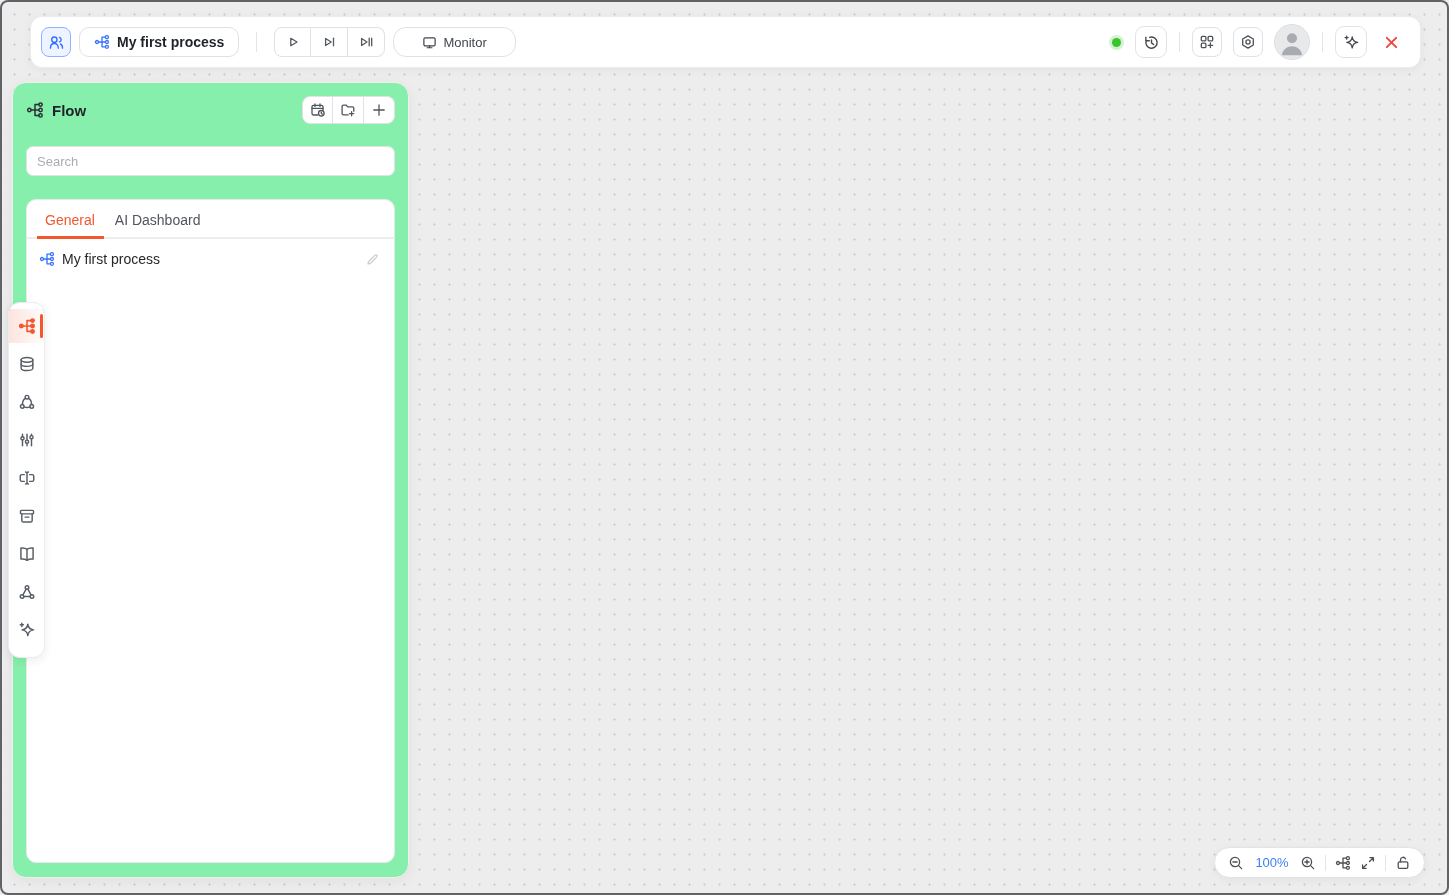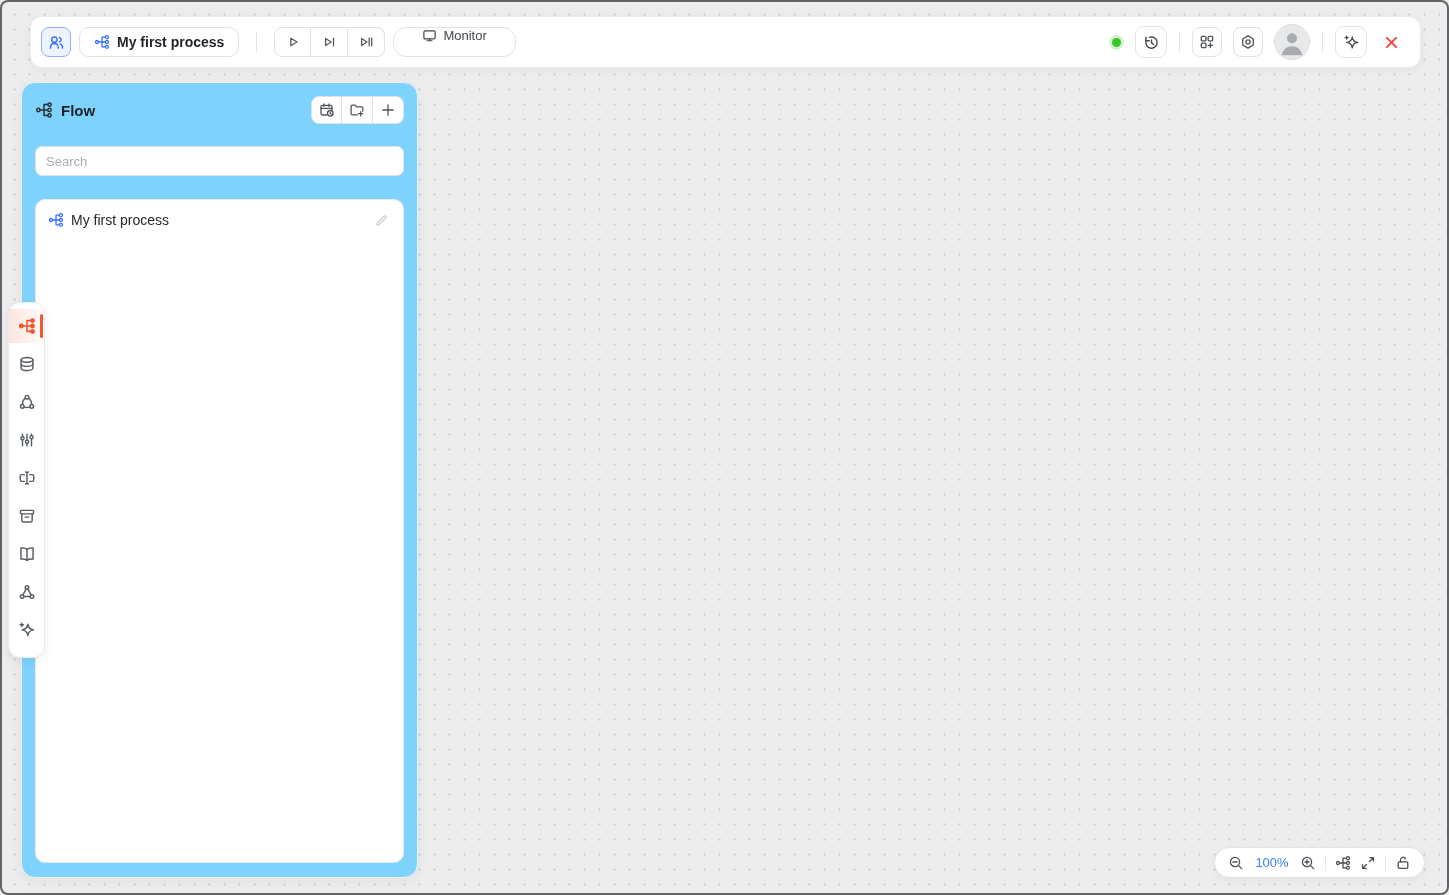--- a/index.html
+++ b/index.html
@@ -49,21 +49,21 @@
   .run-group { display:flex; }
   .run-group .run-btn {
     width:37px; height:30px; background:#fff; border:1px solid #dfe1e4;
     display:flex; align-items:center; justify-content:center; color:#54585f; cursor:pointer;
   }
   .run-group .run-btn + .run-btn { border-left:none; }
   .run-group .run-btn:first-child { border-radius:8px 0 0 8px; }
   .run-group .run-btn:last-child { border-radius:0 8px 8px 0; }
   .monitor-btn {
     height:30px; border:1px solid #dfe1e4; border-radius:13px; background:#fff;
-    display:flex; gap:6px; padding:0 28px; cursor:pointer;
+    display:flex; align-items:center; gap:6px; padding:0 28px; cursor:pointer;
     font-size:13px; color:#41464d;
   }
   .topbar-right { margin-left:auto; display:flex; align-items:center; gap:11px; }
   .status-dot {
     width:9px; height:9px; border-radius:50%; background:#3ac52c;
     box-shadow:0 0 0 3px rgba(58,197,44,.22); margin-right:3px;
   }
   .icon-btn-lg {
     width:32px; height:32px; border:1px solid #e2e3e6; border-radius:9px; background:#fff;
     display:flex; align-items:center; justify-content:center; color:#46494e; cursor:pointer;
@@ -72,22 +72,22 @@
     width:36px; height:36px; border-radius:50%; overflow:hidden;
     border:1px solid #dcdde0; background:#e8e9eb; cursor:pointer;
   }
   .close-btn {
     width:26px; height:26px; border:none; background:transparent; color:#f0443e;
     display:flex; align-items:center; justify-content:center; cursor:pointer;
   }
 
   
   .flow-panel {
-    position:absolute; left:21px; top:82px; width:397px; height:796px;
-    background:#7dd3fc; border-radius:14px; border:1px solid #eeeff1;
+    position:absolute; left:12px; top:82px; width:397px; height:796px;
+    background:#86efac; border-radius:14px; border:1px solid #eeeff1;
     box-shadow:0 3px 14px rgba(31,35,41,.06);
     display:flex; flex-direction:column; z-index:4;
   }
   .fp-header { display:flex; align-items:center; padding:13px 13px 10px 13px; }
   .fp-title { font-size:15px; font-weight:700; color:#1f2329; margin-left:8px; }
   .fp-actions { margin-left:auto; display:flex; }
   .fp-actions .mini-btn {
     width:31px; height:28px; background:#fff; border:1px solid #e1e2e5;
     display:flex; align-items:center; justify-content:center; color:#50545b; cursor:pointer;
   }
@@ -324,20 +324,24 @@
         </span>
       </button>
     </div>
   </div>
 
   <div class="fp-search">
     <input type="text" placeholder="Search" style="">
   </div>
 
   <div class="fp-body">
+    <div class="tabs">
+      <div class="tab active">General</div>
+      <div class="tab">AI Dashboard</div>
+    </div>
     <div class="proc-row">
       <span class="flow-glyph">
         <svg width="16" height="16" viewBox="0 0 16 16" class="ic">
           <circle cx="3" cy="8" r="1.5"></circle>
             <circle cx="12.9" cy="3.2" r="1.5"></circle>
           <circle cx="12.9" cy="8" r="1.5"></circle>
             <circle cx="12.9" cy="12.8" r="1.5"></circle>
           <path d="M4.5 8 H8 M8 8 V3.2 H11.4 M8 8 V12.8 H11.4 M8 8 H11.4"></path>
         </svg>
       </span>

